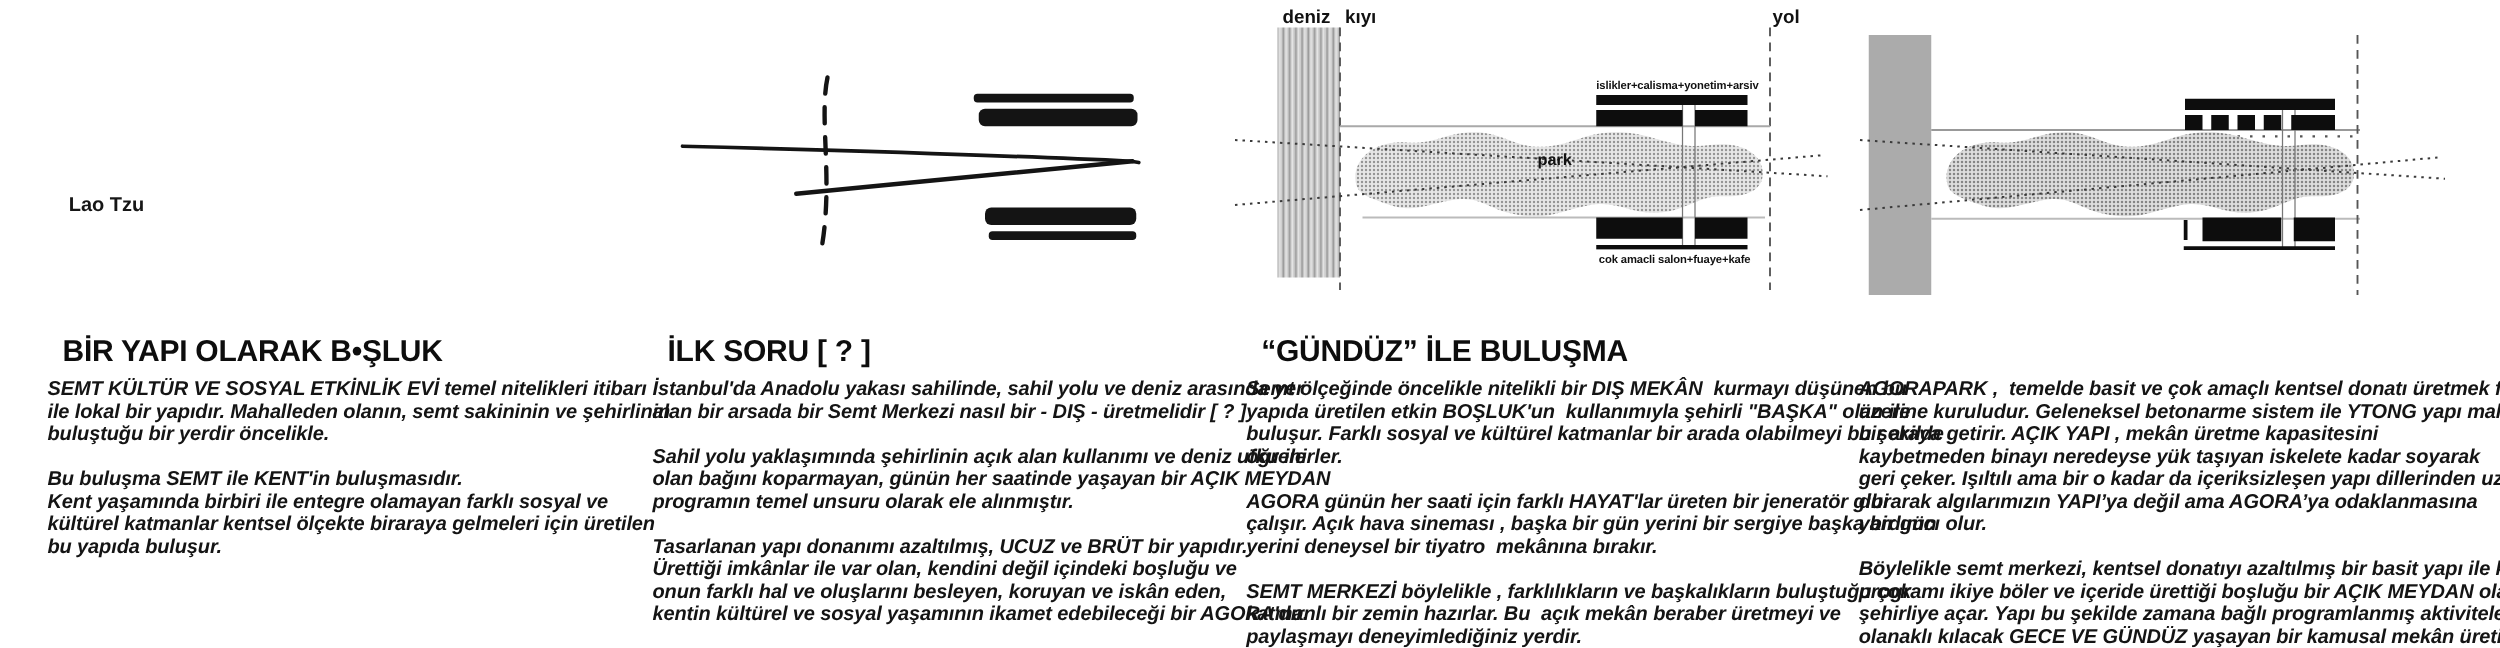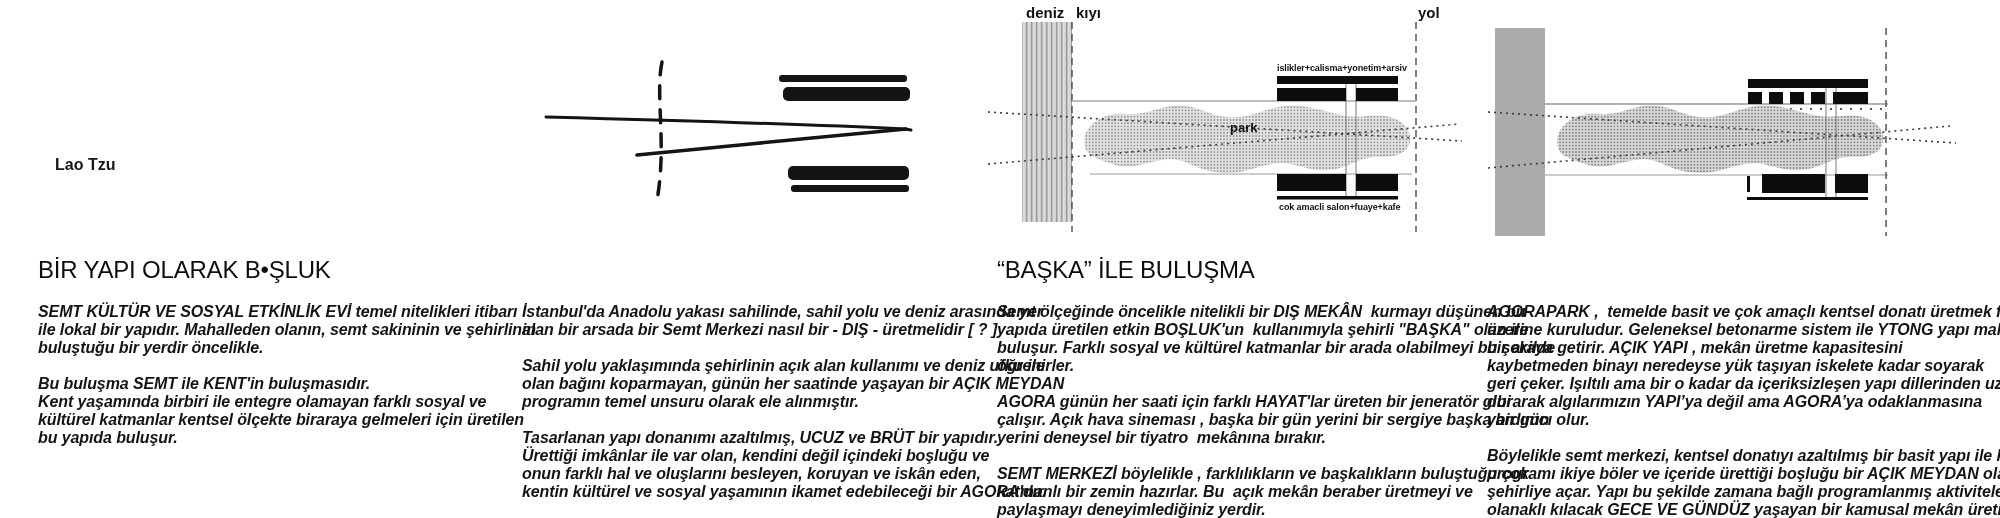--- a/index.html
+++ b/index.html
@@ -6,21 +6,21 @@
   .board{
     position:relative;width:2000px;height:518px;background:#ffffff;overflow:hidden;
     font-family:"Liberation Sans",sans-serif;color:#111;
   }
   .quote{
     position:absolute;left:55px;top:92px;font-size:16px;line-height:21px;
     font-weight:normal;white-space:pre;color:#161616;
   }
   .quote .author{margin-top:20px;font-weight:bold;}
   .heading{
-    position:absolute;top:256px;margin:0;font-size:24px;font-weight:normal;
+    position:absolute;top:256px;margin:12px;font-size:24px;font-weight:bold;
     letter-spacing:-0.2px;color:#0d0d0d;white-space:pre;
   }
   .paras{position:absolute;top:303px;font-style:italic;}
   .paras p{
     margin:0 0 18px 0;font-weight:bold;white-space:pre;color:#141414;
     letter-spacing:-0.1px;
   }
   .h1{left:38px;}  .p1{left:38px;width:470px;}
   .h2{left:522px;} .p2{left:522px;width:465px;}
   .h3{left:997px;} .p3{left:997px;width:480px;}
@@ -52,20 +52,21 @@
 
   <svg style="left:540px;top:50px" width="380" height="155" viewBox="540 50 380 155">
     <path d="M546,117 C660,120 800,124 905,129 L911,130" stroke="#141414" stroke-width="3" fill="none" stroke-linecap="round"></path>
     <path d="M637,155 C720,147 850,134 906,129" stroke="#141414" stroke-width="3.5" fill="none" stroke-linecap="round"></path>
     <path d="M662,62 C655,95 667,145 657,200" stroke="#141414" stroke-width="3.5" fill="none" stroke-linecap="round" stroke-dasharray="13 11"></path>
     <rect x="779" y="75" width="128" height="7" rx="3" fill="#141414"></rect>
     <rect x="783" y="87" width="127" height="14" rx="5" fill="#141414"></rect>
     <rect x="788" y="166" width="121" height="14" rx="5" fill="#141414"></rect>
     <rect x="791" y="185" width="118" height="7" rx="3" fill="#141414"></rect>
   </svg>
+  <h1 class="heading h2">İLK SORU [ ? ]</h1>
   <div class="paras p2 c2">
     <p>İstanbul'da Anadolu yakası sahilinde, sahil yolu ve deniz arasında yer
 alan bir arsada bir Semt Merkezi nasıl bir - DIŞ - üretmelidir [ ? ]</p>
     <p>Sahil yolu yaklaşımında şehirlinin açık alan kullanımı ve deniz ufku ile
 olan bağını koparmayan, günün her saatinde yaşayan bir AÇIK MEYDAN
 programın temel unsuru olarak ele alınmıştır.</p>
     <p>Tasarlanan yapı donanımı azaltılmış, UCUZ ve BRÜT bir yapıdır.
 Ürettiği imkânlar ile var olan, kendini değil içindeki boşluğu ve
 onun farklı hal ve oluşlarını besleyen, koruyan ve iskân eden,
 kentin kültürel ve sosyal yaşamının ikamet edebileceği bir AGORA'dır.</p>
@@ -99,21 +100,21 @@
     <rect x="1277" y="174" width="69" height="17" fill="#0d0d0d"></rect>
     <rect x="1356" y="174" width="42" height="17" fill="#0d0d0d"></rect>
     <rect x="1277" y="196" width="121" height="3.5" fill="#0d0d0d"></rect>
     <text class="lbl-big" x="1026" y="18">deniz</text>
     <text class="lbl-big" x="1076" y="18">kıyı</text>
     <text class="lbl-big" x="1418" y="18">yol</text>
     <text class="lbl-park" x="1230" y="132">park</text>
     <text class="lbl-small" x="1277" y="71">islikler+calisma+yonetim+arsiv</text>
     <text class="lbl-small" x="1279" y="210">cok amacli salon+fuaye+kafe</text>
   </svg>
-  <h1 class="heading h3">“BAŞKA” İLE BULUŞMA</h1>
+  <h1 class="heading h3">“GÜNDÜZ” İLE BULUŞMA</h1>
   <div class="paras p3 c3">
     <p>Semt ölçeğinde öncelikle nitelikli bir DIŞ MEKÂN  kurmayı düşünen bu
 yapıda üretilen etkin BOŞLUK'un  kullanımıyla şehirli "BAŞKA" olan ile
 buluşur. Farklı sosyal ve kültürel katmanlar bir arada olabilmeyi bu şekilde
 öğrenirler.</p>
     <p>AGORA günün her saati için farklı HAYAT'lar üreten bir jeneratör gibi
 çalışır. Açık hava sineması , başka bir gün yerini bir sergiye başka bir gün
 yerini deneysel bir tiyatro  mekânına bırakır.</p>
     <p>SEMT MERKEZİ böylelikle , farklılıkların ve başkalıkların buluştuğu çok
 katmanlı bir zemin hazırlar. Bu  açık mekân beraber üretmeyi ve

